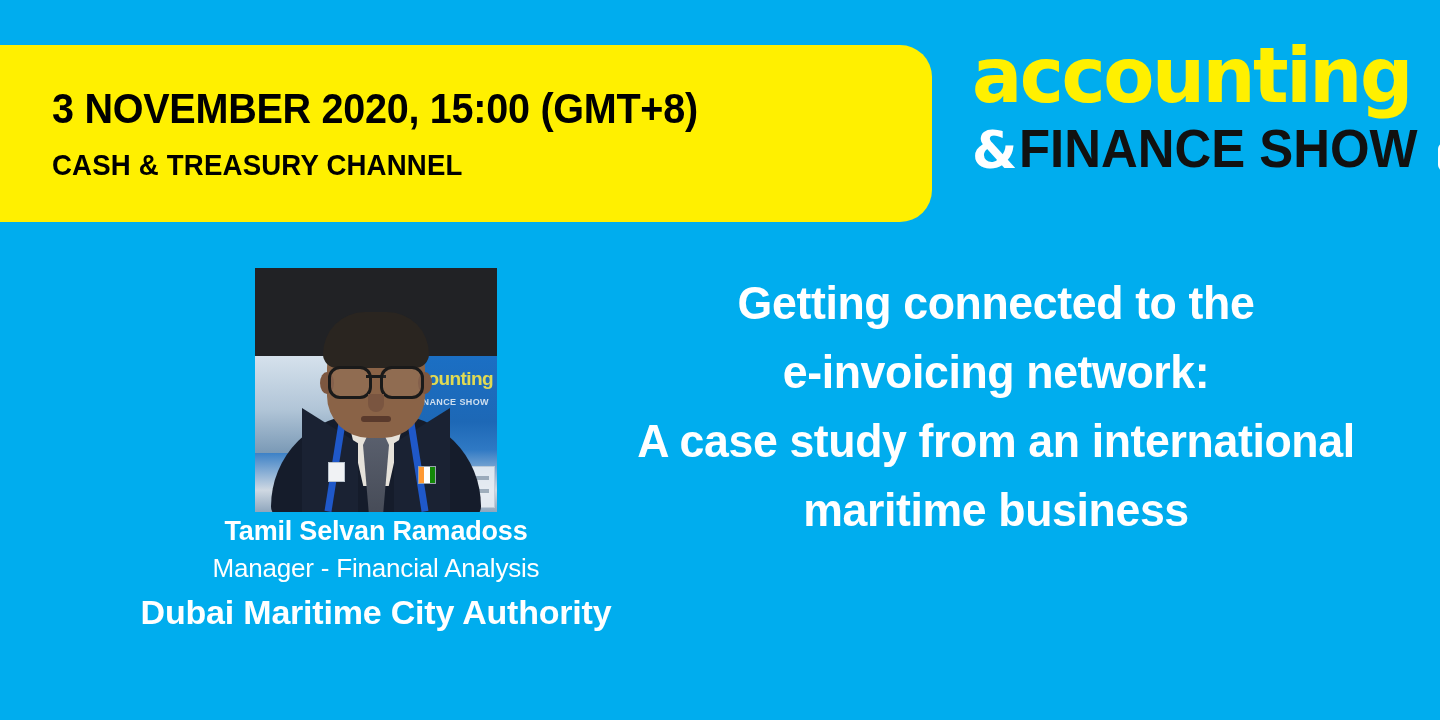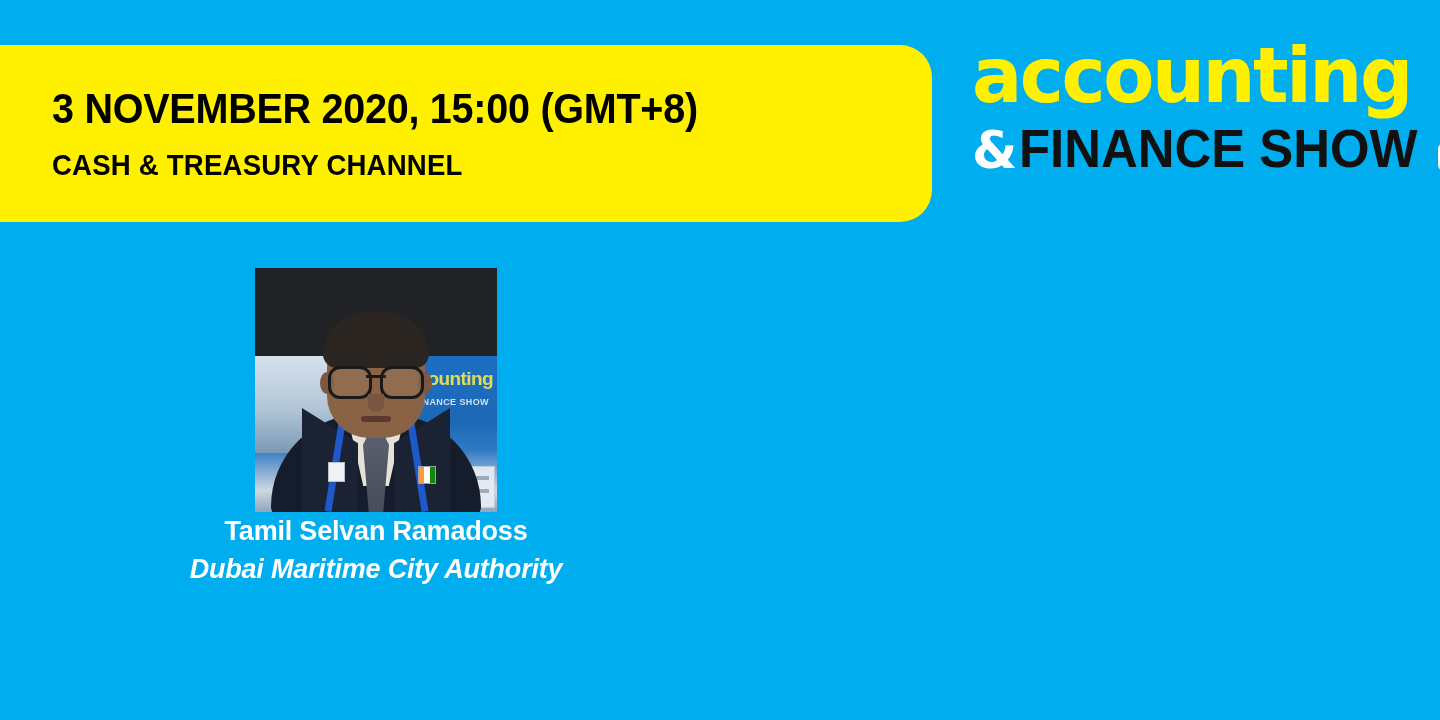--- a/index.html
+++ b/index.html
@@ -372,24 +372,23 @@
     font-family: "Liberation Sans", sans-serif;
     font-weight: normal;
     font-size: 26px;
     line-height: 1.45;
     letter-spacing: -0.2px;
   }
   .sp-org {
     color: #FFFFFF;
     font-family: "Liberation Sans", sans-serif;
     font-weight: bold;
-    font-size: 27px;
+    font-size: 34px;
     line-height: 1.45;
     letter-spacing: -0.2px;
-    font-style: italic;
   }
 
   
   .session-title {
     position: absolute;
     left: 566px;
     top: 268px;
     width: 860px;
     text-align: center;
     color: #FFFFFF;
@@ -449,17 +448,24 @@
       <div class="ph-glasses">
         <span class="lens l"></span>
         <span class="bridge"></span>
         <span class="lens r"></span>
       </div>
       <div class="ph-nose"></div>
       <div class="ph-mouth"></div>
     </div>
 
     <div class="sp-name">Tamil Selvan Ramadoss</div>
+    <div class="sp-role">Manager - Financial Analysis</div>
     <div class="sp-org">Dubai Maritime City Authority</div>
   </div>
 
+  <div class="session-title">
+    <span class="tline">Getting connected to the</span>
+    <span class="tline">e-invoicing network:</span>
+    <span class="tline">A case study from an international</span>
+    <span class="tline">maritime business</span>
+  </div>
 
 </div>
 
 </body></html>

